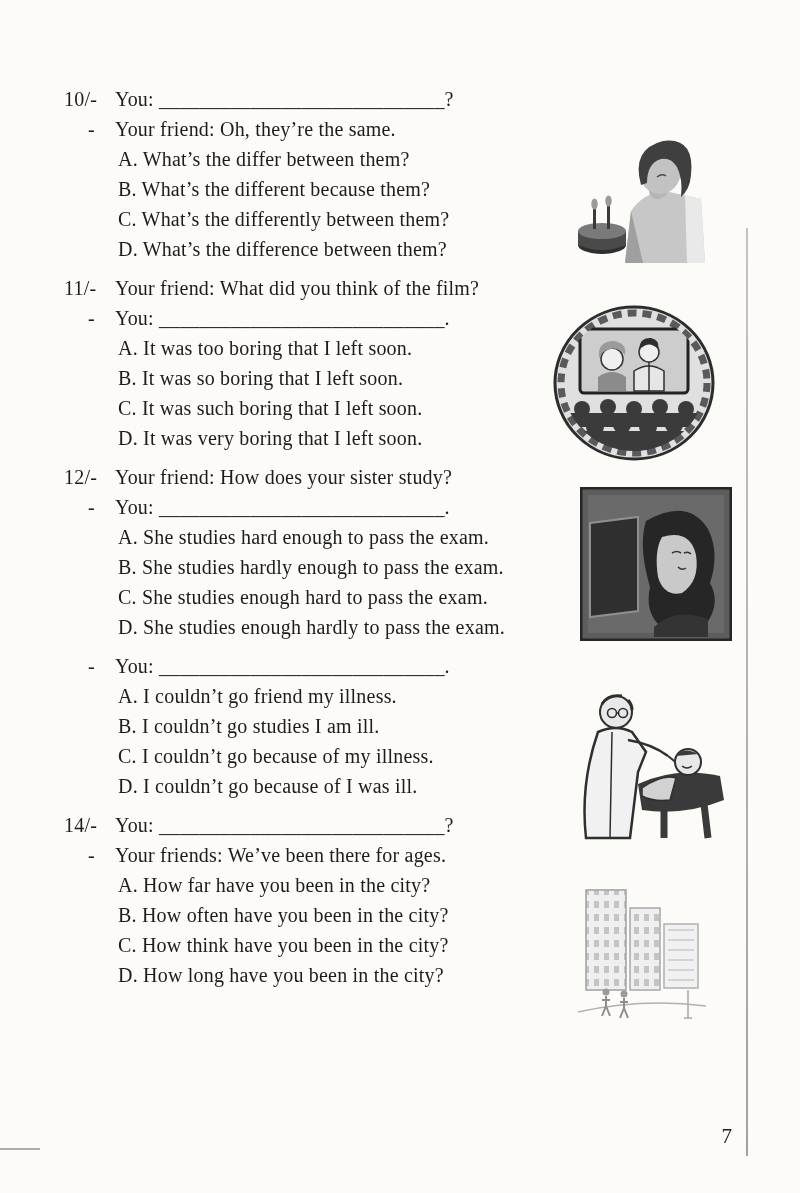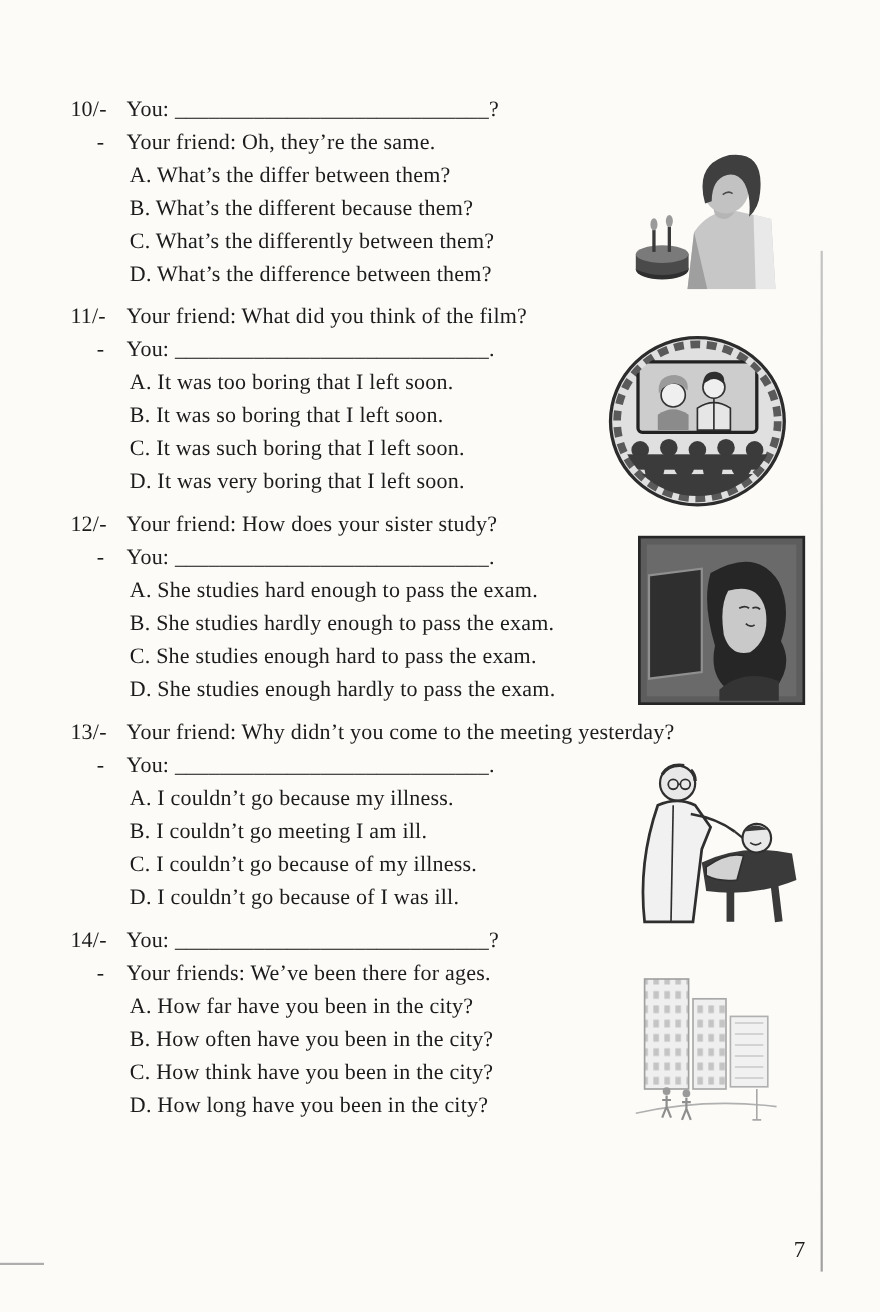--- a/index.html
+++ b/index.html
@@ -110,30 +110,26 @@
         <span class="dash">-</span>
         <span class="txt">You: ____________________________.</span>
       </div>
       <div class="line opt">A. She studies hard enough to pass the exam.</div>
       <div class="line opt">B. She studies hardly enough to pass the exam.</div>
       <div class="line opt">C. She studies enough hard to pass the exam.</div>
       <div class="line opt">D. She studies enough hardly to pass the exam.</div>
     </section>
 
     <section class="question">
-      <div class="line l1">
-        <span class="num">13/-</span>
-        <span class="txt">Your friend: Why didn’t you come to the meeting yesterday?</span>
-      </div>
       <div class="line l2">
         <span class="dash">-</span>
         <span class="txt">You: ____________________________.</span>
       </div>
-      <div class="line opt">A. I couldn’t go because my illness.</div>
-      <div class="line opt">B. I couldn’t go meeting I am ill.</div>
+      <div class="line opt">A. I couldn’t go friend my illness.</div>
+      <div class="line opt">B. I couldn’t go studies I am ill.</div>
       <div class="line opt">C. I couldn’t go because of my illness.</div>
       <div class="line opt">D. I couldn’t go because of I was ill.</div>
     </section>
 
     <section class="question">
       <div class="line l1">
         <span class="num">14/-</span>
         <span class="txt">You: ____________________________?</span>
       </div>
       <div class="line l2">

